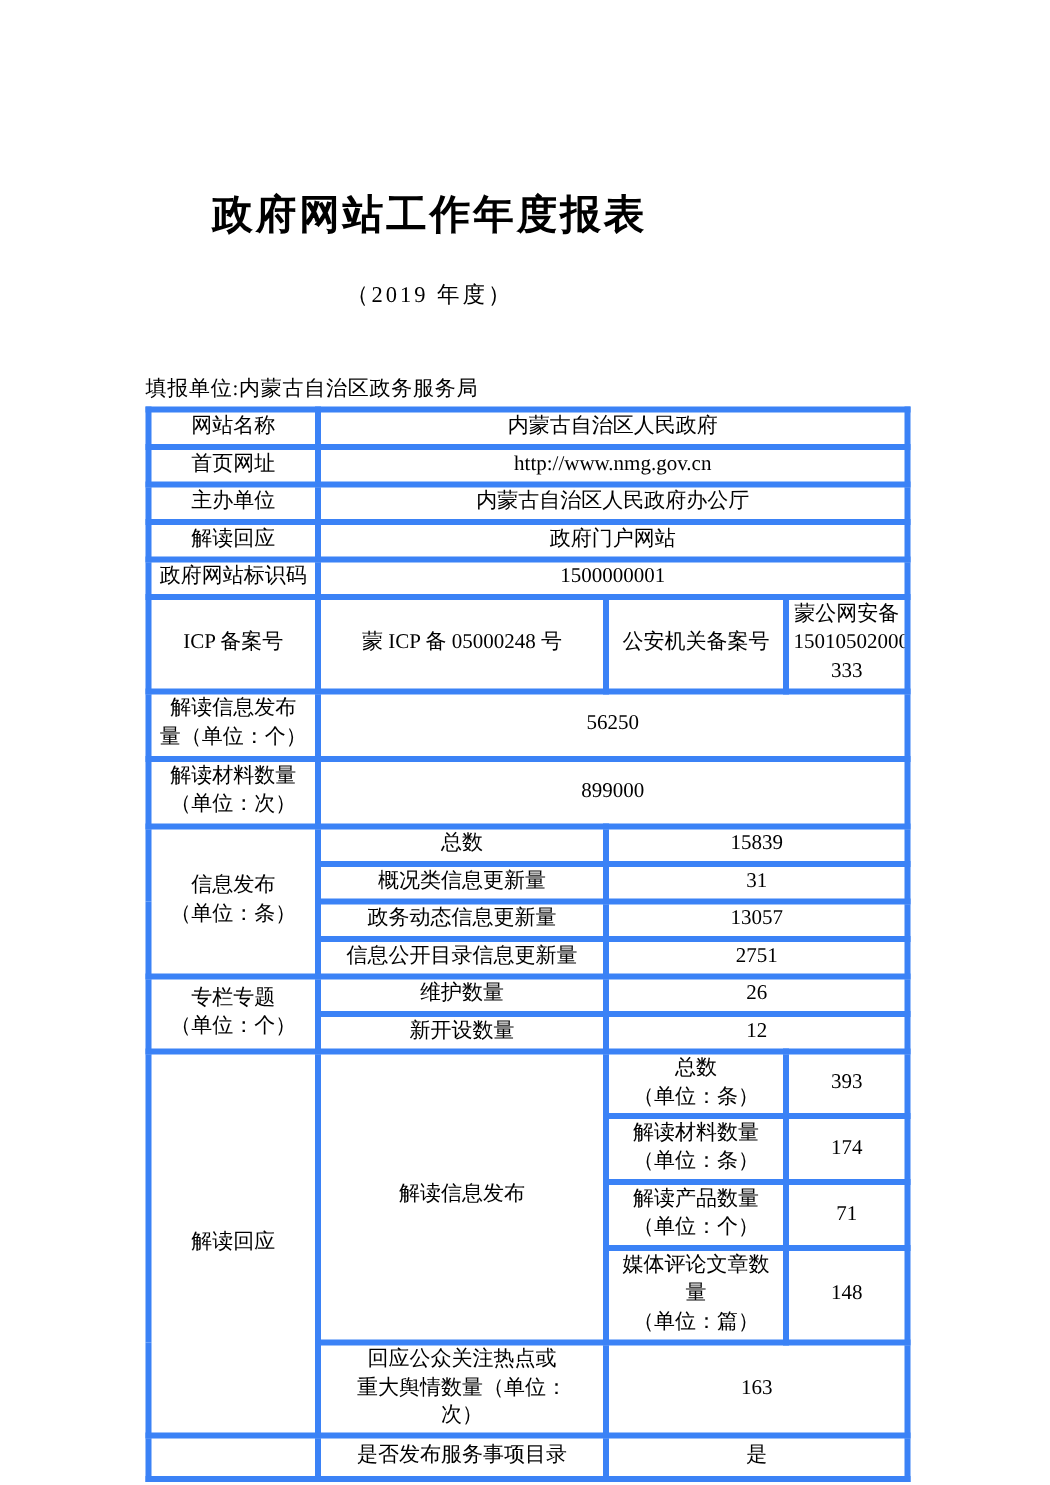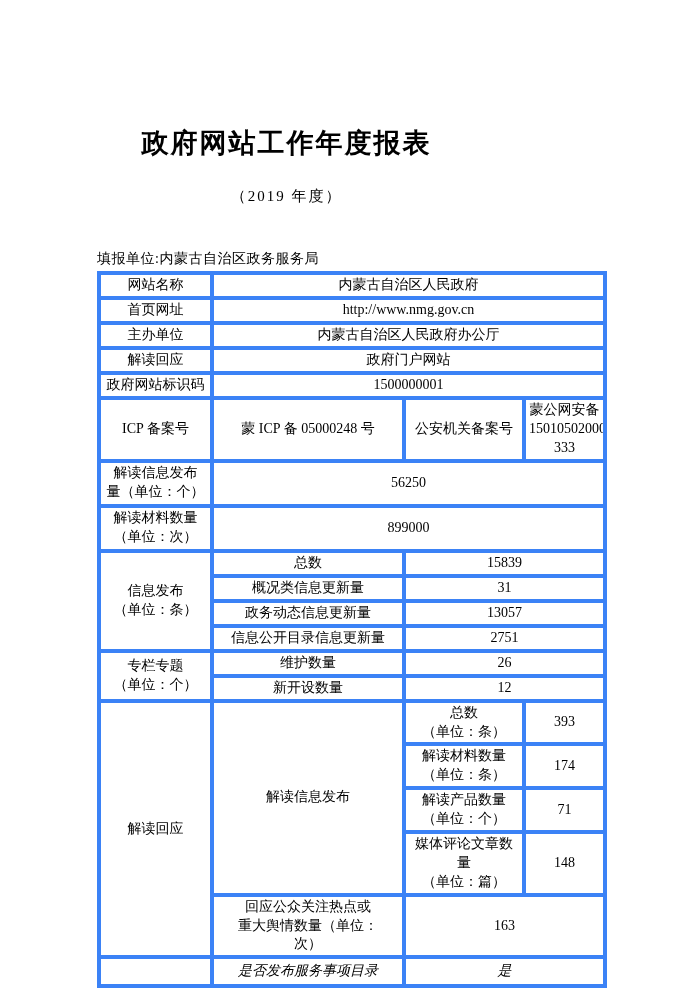--- a/index.html
+++ b/index.html
@@ -50,21 +50,21 @@
     white-space:pre-line;
     line-height:1.35;
     padding:1px 3px;
     overflow:hidden;
   }
   tr.s    { height:25px; }
   tr.icp  { height:61px; }
   tr.d    { height:45px; }
   tr.i4   { height:40px; }
   tr.resp { height:61px; }
-  tr.last { height:29px;font-style:italic; }
+  tr.last { height:29px; }
   .footer-page-num {
     text-align:center;
     font-size:15px;
     margin-top:17px;
   }
 </style>
 </head>
 <body>
 
 <div class="page">

